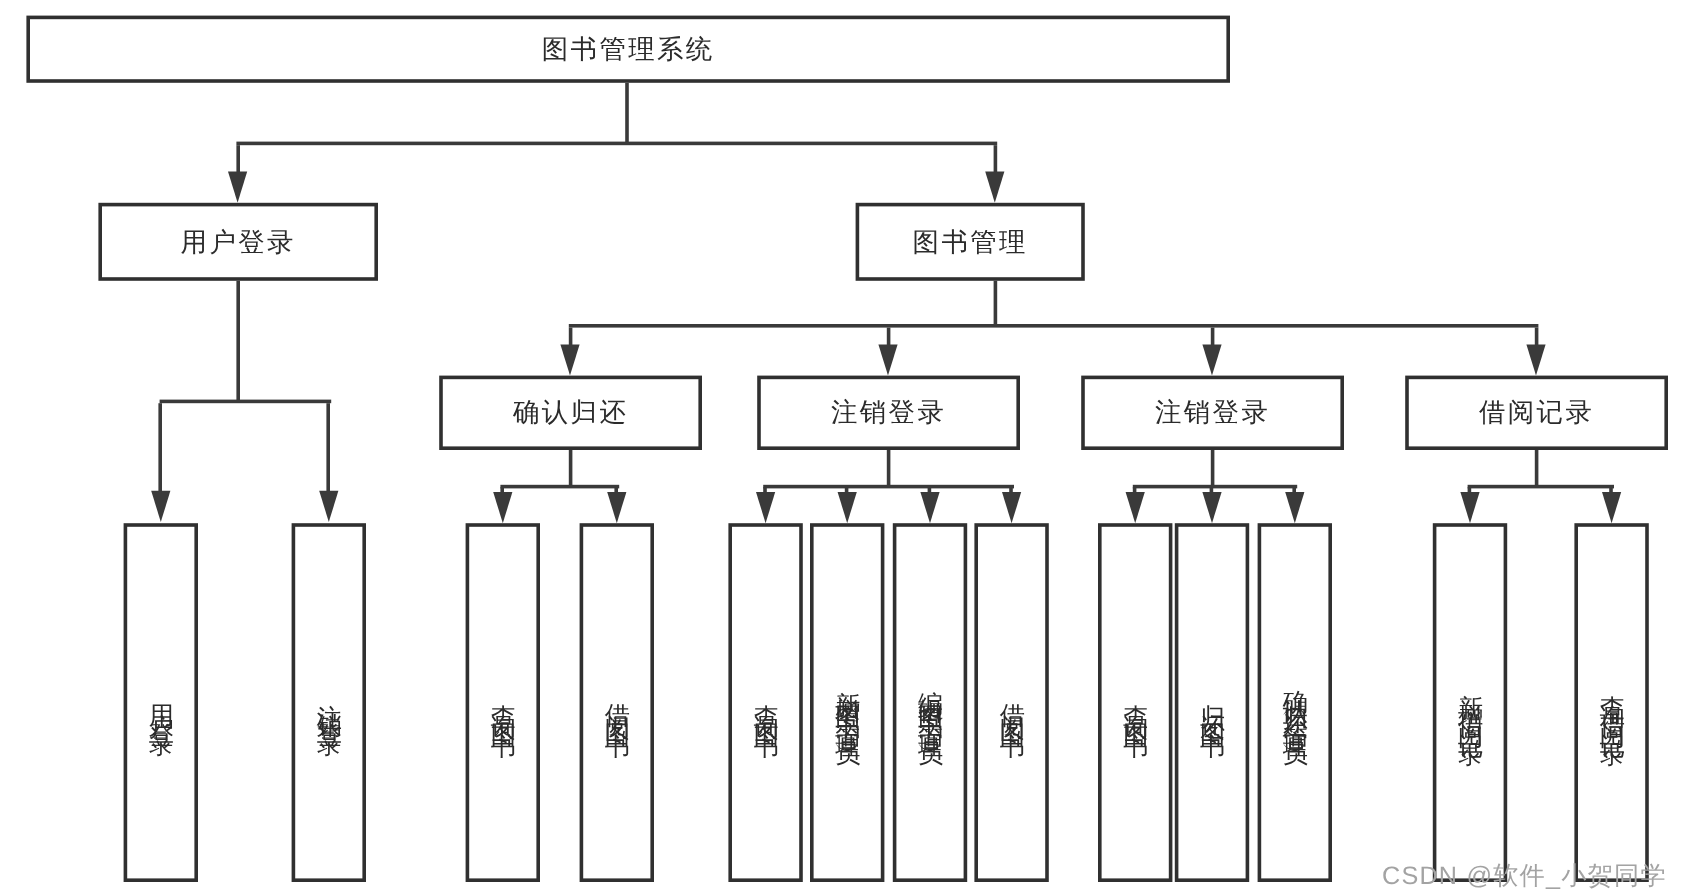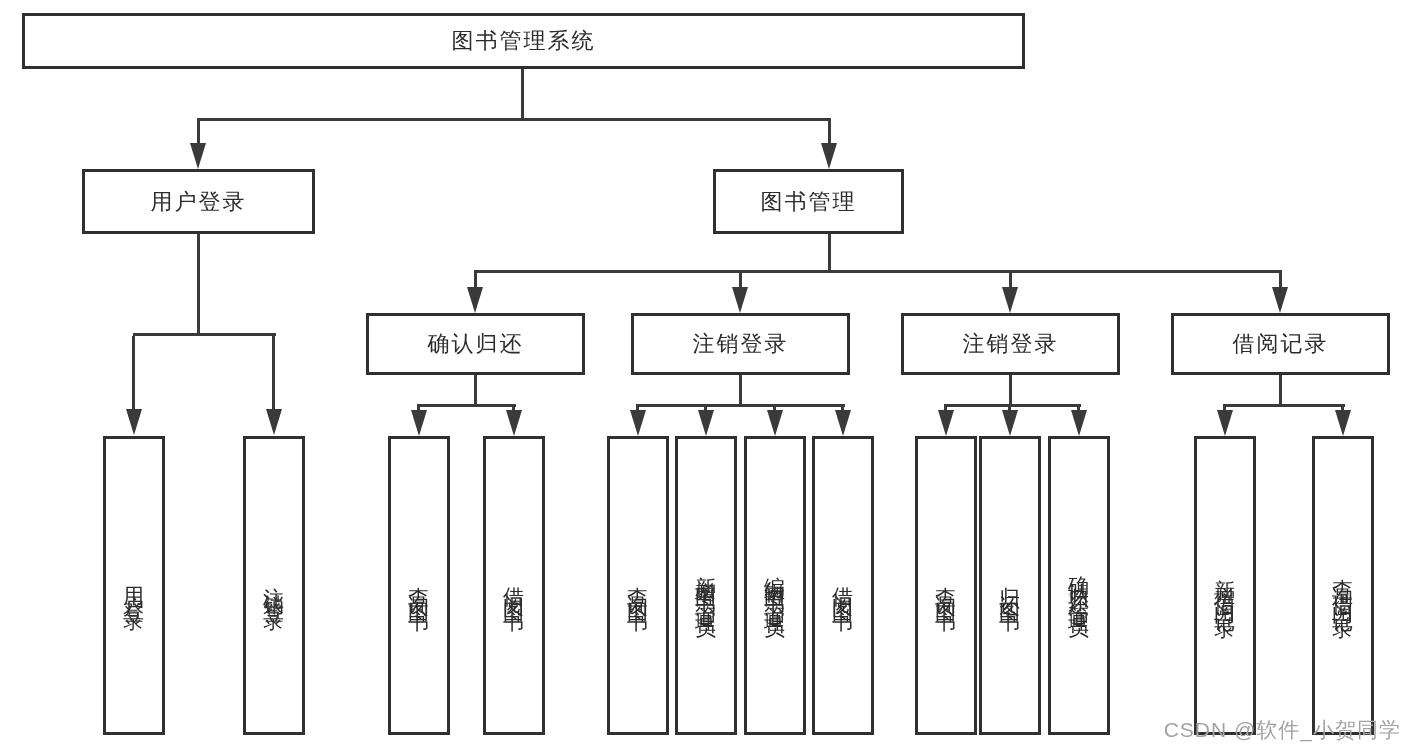--- a/index.html
+++ b/index.html
@@ -36,21 +36,21 @@
   .vline { width: 3px; }
   .arrow {
     position: absolute;
     width: 0; height: 0;
     border-left: 8px solid transparent;
     border-right: 8px solid transparent;
     border-top: 26px solid #3a3a3a;
   }
   .watermark {
     position: absolute;
-    right: 4px;
+    right: 16px;
     bottom: 3px;
     font-size: 21px;
     color: #a3a3a3;
     letter-spacing: 1px;
     white-space: nowrap;
   }
 </style>
 </head>
 <body>
 

